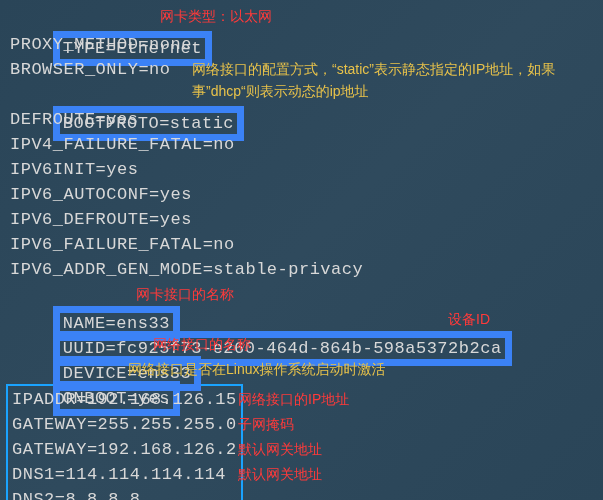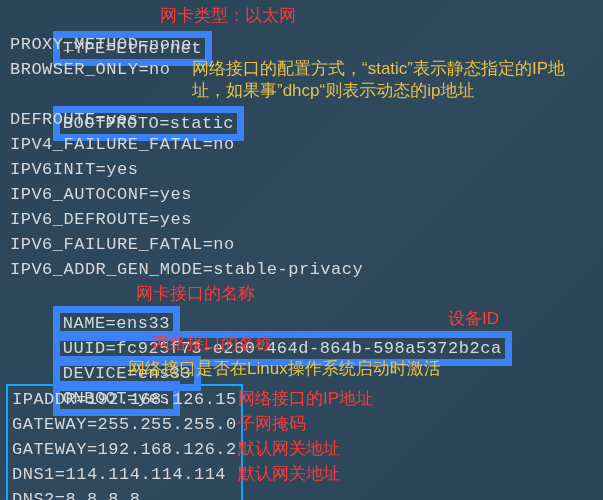--- a/index.html
+++ b/index.html
@@ -35,21 +35,21 @@
   .box-blue {
     border: 2px solid #1aa3ff;
     padding: 1px 4px 2px 4px;
     display: inline-block;
     margin-top: 2px;
     margin-left: -4px;
   }
   .ann {
     position: absolute;
     font-family: "Microsoft YaHei", "SimSun", sans-serif;
-    font-size: 17px;
+    font-size: 14px;
     line-height: 22px;
     letter-spacing: 0px;
   }
   .red { color: #ff3a3a; }
   .yellow { color: #e8c24a; }
 </style>
 </head>
 <body>
 
 <div class="config">

